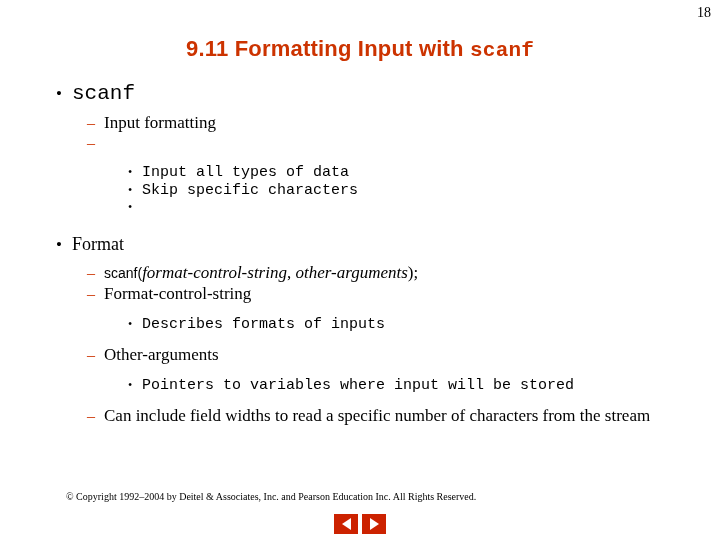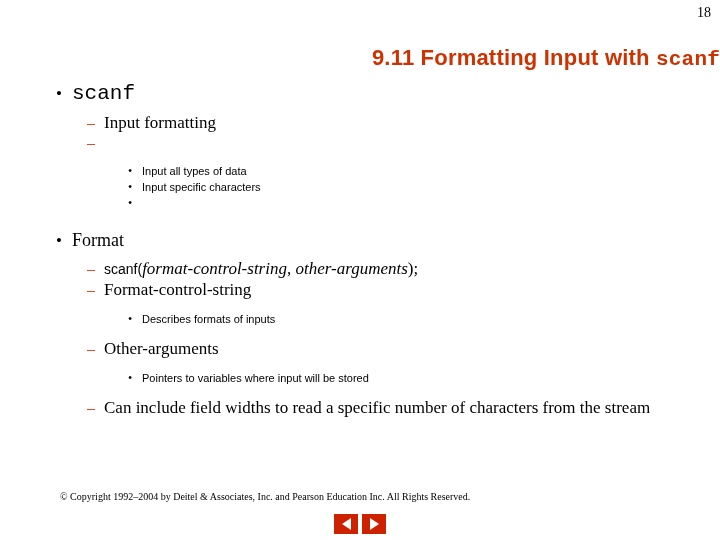--- a/index.html
+++ b/index.html
@@ -21,24 +21,24 @@
   .page-number {
     position: absolute;
     top: 5px;
     right: 9px;
     font-family: "Liberation Serif", serif;
     font-size: 14px;
     color: #000000;
   }
   .slide-title {
     position: absolute;
-    top: 45px;
+    top: 36px;
     left: 0;
     width: 720px;
-    text-align: right;
+    text-align: center;
     font-family: "Liberation Sans", sans-serif;
     font-size: 22px;
     font-weight: bold;
     color: #cc3300;
     letter-spacing: 0.2px;
   }
   .slide-title .mono {
     font-family: "Liberation Mono", monospace;
     font-size: 21px;
     font-weight: bold;
@@ -107,32 +107,32 @@
     align-items: baseline;
     margin: 0 0 1px 0;
     padding-left: 78px;
   }
   .l3 .bullet {
     width: 14px;
     color: #000000;
     font-size: 12px;
   }
   .l3 .txt {
-    font-family: Liberation Sans, sans-serif;
-    font-size: 11px;
+    font-family: Liberation Mono, monospace;
+    font-size: 15px;
     color: #000000;
   }
 
   .spacer-lg { height: 18px; }
   .spacer-md { height: 11px; }
   .spacer-sm { height: 6px; }
 
   .copyright {
     position: absolute;
-    left: 60px;
+    left: 66px;
     bottom: 38px;
     font-family: "Liberation Serif", serif;
     font-size: 10px;
     color: #000000;
   }
 
   .nav {
     position: absolute;
     bottom: 6px;
     left: 0;
@@ -192,21 +192,21 @@
 
     <div class="spacer-md"></div>
 
     <div class="l3">
       <span class="bullet">•</span>
       <span class="txt">Input all types of data</span>
     </div>
 
     <div class="l3">
       <span class="bullet">•</span>
-      <span class="txt">Input specific characters</span>
+      <span class="txt">Skip specific characters</span>
     </div>
 
     <div class="l3">
       <span class="bullet">•</span>
     </div>
 
     <div class="spacer-lg"></div>
 
     <div class="l1 serif">
       <span class="bullet">•</span>

